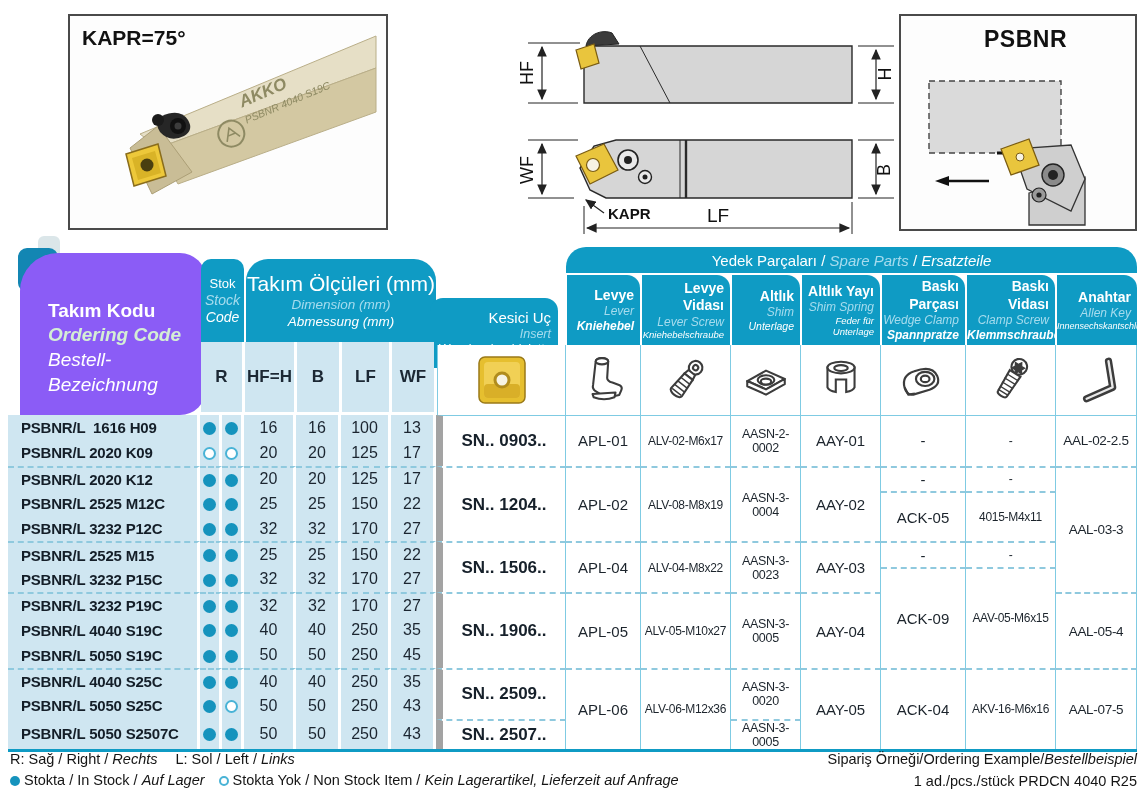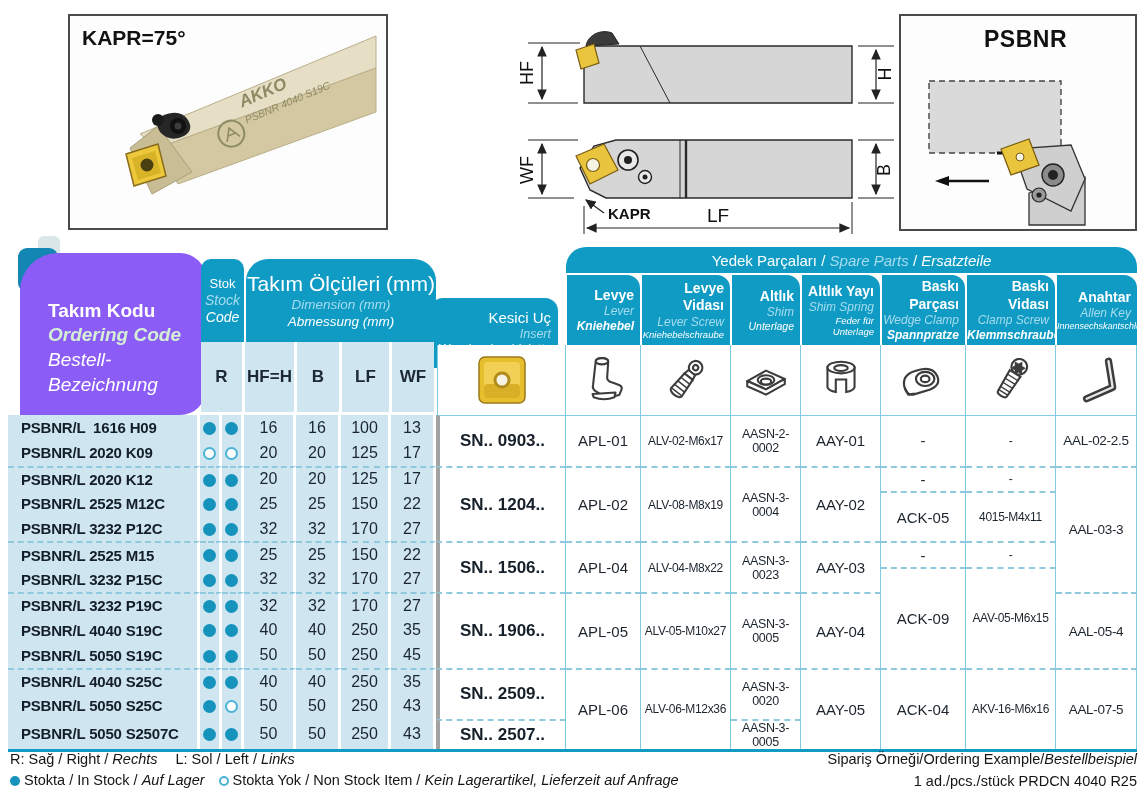--- a/index.html
+++ b/index.html
@@ -62,21 +62,21 @@
   table.data tr { height:25.3px; }
   td { padding:0; vertical-align:middle; }
   .c-code { background:#cfe6f1; border-right:3px solid #fff; font-size:15px; font-weight:bold; color:#141e28;
             padding-left:13px; letter-spacing:-0.2px; }
   .c-code span { white-space:pre; }
   .c-dot  { background:#cfe6f1; border-right:3px solid #fff; text-align:center; }
   .c-num  { background:#cfe6f1; border-right:3px solid #fff; text-align:center; font-size:16px; font-weight:500; color:#1b2530; }
   .dot { display:inline-block; width:13px; height:13px; border-radius:50%; vertical-align:middle; }
   .dot[data-stock="in-stock"]  { background:#1593bd; }
   .dot[data-stock="non-stock"] { background:#fff; border:2px solid #49b3d6; }
-  .c-ins { background:#fff; border-left:4px solid #a3a3a3; border-right:1px solid #7fcbe3; text-align:center;
+  .c-ins { background:#fff; border-left:7px solid #a3a3a3; border-right:1px solid #7fcbe3; text-align:center;
            font-size:17px; font-weight:bold; color:#16202a; }
   .c-sp  { background:#fff; border-right:1px solid #7fcbe3; text-align:center; color:#1c242c; }
   .s-lever, .s-spring, .s-wedge { font-size:15px; }
   .s-lscrew, .s-cscrew { font-size:12px; letter-spacing:-0.3px; }
   .s-shim { font-size:12.5px; letter-spacing:-0.3px; }
   .s-allen { font-size:13.5px; letter-spacing:-0.3px; }
   tr.first td.c-ins, tr.first td.c-sp { border-top:1px solid #7fcbe3; }
   td.dt { border-top:2px dashed #8fc9de; }
 
   

